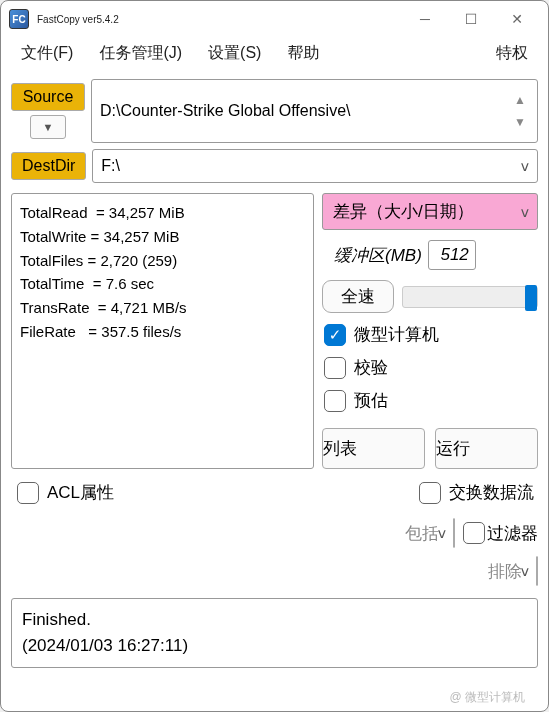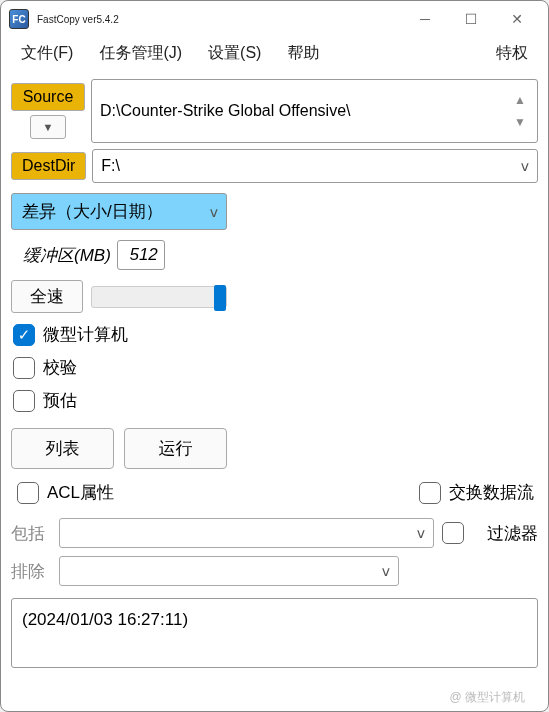--- a/index.html
+++ b/index.html
@@ -19,39 +19,39 @@
 .path-box { flex: 1; border: 1px solid #999; border-radius: 3px; padding: 6px 8px; font-size: 16px; height: 64px; display: flex; align-items: center; background: #fff; position: relative; }
 .path-box.single { height: 34px; align-items: center; }
 .scroll-btns { display: flex; flex-direction: column; margin-left: auto; }
 .scroll-btn { width: 18px; height: 22px; color: #888; font-size: 12px; display: flex; align-items: center; justify-content: center; }
 .dropdown-chevron { position: absolute; right: 8px; top: 50%; transform: translateY(-50%); color: #555; font-size: 14px; }
 .small-drop { width: 36px; height: 24px; border: 1px solid #aaa; border-radius: 3px; display: flex; align-items: center; justify-content: center; font-size: 11px; color: #555; background: #fafafa; margin-top: 4px; }
 .source-col { display: flex; flex-direction: column; align-items: center; }
 .mid-section { display: flex; gap: 8px; margin-top: 4px; }
 .stats-box { flex: 1; border: 1px solid #999; border-radius: 3px; padding: 8px; font-family: "Courier New", monospace; font-size: 15px; line-height: 1.45; white-space: pre; background: #fff; min-height: 200px; }
 .right-col { width: 216px; display: flex; flex-direction: column; gap: 10px; }
-.mode-select { border: 1px solid #999; border-radius: 3px; padding: 6px 10px; font-size: 17px; display: flex; align-items: flex-end; position: relative; background: #7dd3fc; }
+.mode-select { border: 1px solid #999; border-radius: 3px; padding: 6px 10px; font-size: 17px; display: flex; align-items: flex-end; position: relative; background: #f9a8d4; }
 .buf-row { display: flex; align-items: center; gap: 6px; padding-left: 12px; font-style: italic; }
 .buf-label { font-size: 17px; }
 .buf-input { width: 48px; border: 1px solid #999; border-radius: 3px; padding: 4px 6px; font-size: 17px; text-align: right; background: #fff; }
 .speed-row { display: flex; align-items: center; gap: 8px; }
-.speed-btn { border: 1px solid #aaa; border-radius: 3px; padding: 4px 18px; font-size: 17px; background: #fafafa; }
+.speed-btn { border: 1px solid #aaa; border-radius: 9px; padding: 4px 18px; font-size: 17px; background: #fafafa; }
 .slider { flex: 1; height: 22px; position: relative; background: #eee; border: 1px solid #ccc; border-radius: 3px; }
 .slider-thumb { position: absolute; right: 0; top: -2px; width: 12px; height: 26px; background: #0078d4; border-radius: 2px; }
 .check-row { display: flex; align-items: center; gap: 8px; font-size: 17px; padding-left: 2px; }
 .checkbox { width: 22px; height: 22px; border: 1.5px solid #666; border-radius: 5px; display: flex; align-items: center; justify-content: center; }
 .checkbox.checked { background: #0078d4; border-color: #0078d4; color: #fff; font-size: 15px; }
 .btn-row { display: flex; gap: 10px; margin-top: 6px; }
-.action-btn { flex: 1; border: 1px solid #aaa; border-radius: 4px; padding: 8px 0; font-size: 17px; background: #fafafa; text-align: center; }
+.action-btn { flex: 1; border: 1px solid #aaa; border-radius: 4px; padding: 8px 0; font-size: 17px; background: #fafafa; }
 .lower-checks { display: flex; gap: 24px; padding: 6px 4px; justify-content: space-between; }
-.filter-section { display: flex; flex-direction: column; gap: 8px; margin-top: 2px; }
+.filter-section { display: flex; flex-direction: column; gap: 8px; margin-top: 2px; align-items: flex-end; }
 .filter-row { display: flex; align-items: center; gap: 8px; }
 .filter-label { font-size: 17px; color: #888; width: 40px; }
 .filter-input { flex: 1; border: 1px solid #aaa; border-radius: 3px; height: 30px; background: #fff; position: relative; }
-.filter-toggle { display: flex; align-items: center; gap: 23px; font-size: 17px; }
+.filter-toggle { display: flex; align-items: center; gap: 2px; font-size: 17px; }
 .status-box { border: 1px solid #999; border-radius: 3px; padding: 8px 10px; font-size: 17px; line-height: 1.5; margin-top: 6px; background: #fff; min-height: 70px; }
 .watermark { position: absolute; right: 24px; bottom: 6px; font-size: 12px; color: #bbb; }
 </style>
 </head>
 <body>
 
 <div class="window">
   <div class="titlebar">
     <div class="app-icon">FC</div>
     <div class="title">FastCopy ver5.4.2</div>
@@ -87,20 +87,26 @@
 
     <div class="row">
       <div class="path-btn">DestDir</div>
       <div class="path-box single">
         <span>F:\</span>
         <span class="dropdown-chevron">ⅴ</span>
       </div>
     </div>
 
     <div class="mid-section">
+      <div class="stats-box"><span>TotalRead  = 34,257 MiB</span>
+<span>TotalWrite = 34,257 MiB</span>
+<span>TotalFiles = 2,720 (259)</span>
+<span>TotalTime  = 7.6 sec</span>
+<span>TransRate  = 4,721 MB/s</span>
+<span>FileRate   = 357.5 files/s</span></div>
 
       <div class="right-col">
         <div class="mode-select">
           <span>差异（大小/日期）</span>
           <span class="dropdown-chevron">ⅴ</span>
         </div>
         <div class="buf-row">
           <span class="buf-label">缓冲区(MB)</span>
           <div class="buf-input">512</div>
         </div>
@@ -153,17 +159,18 @@
       </div>
       <div class="filter-row">
         <span class="filter-label">排除</span>
         <div class="filter-input" style="max-width:340px">
           <span class="dropdown-chevron">ⅴ</span>
         </div>
       </div>
     </div>
 
     <div class="status-box">
+      <div>Finished.</div>
       <div>(2024/01/03 16:27:11)</div>
     </div>
   </div>
   <div class="watermark">@ 微型计算机</div>
 </div>
 
 </body></html>

